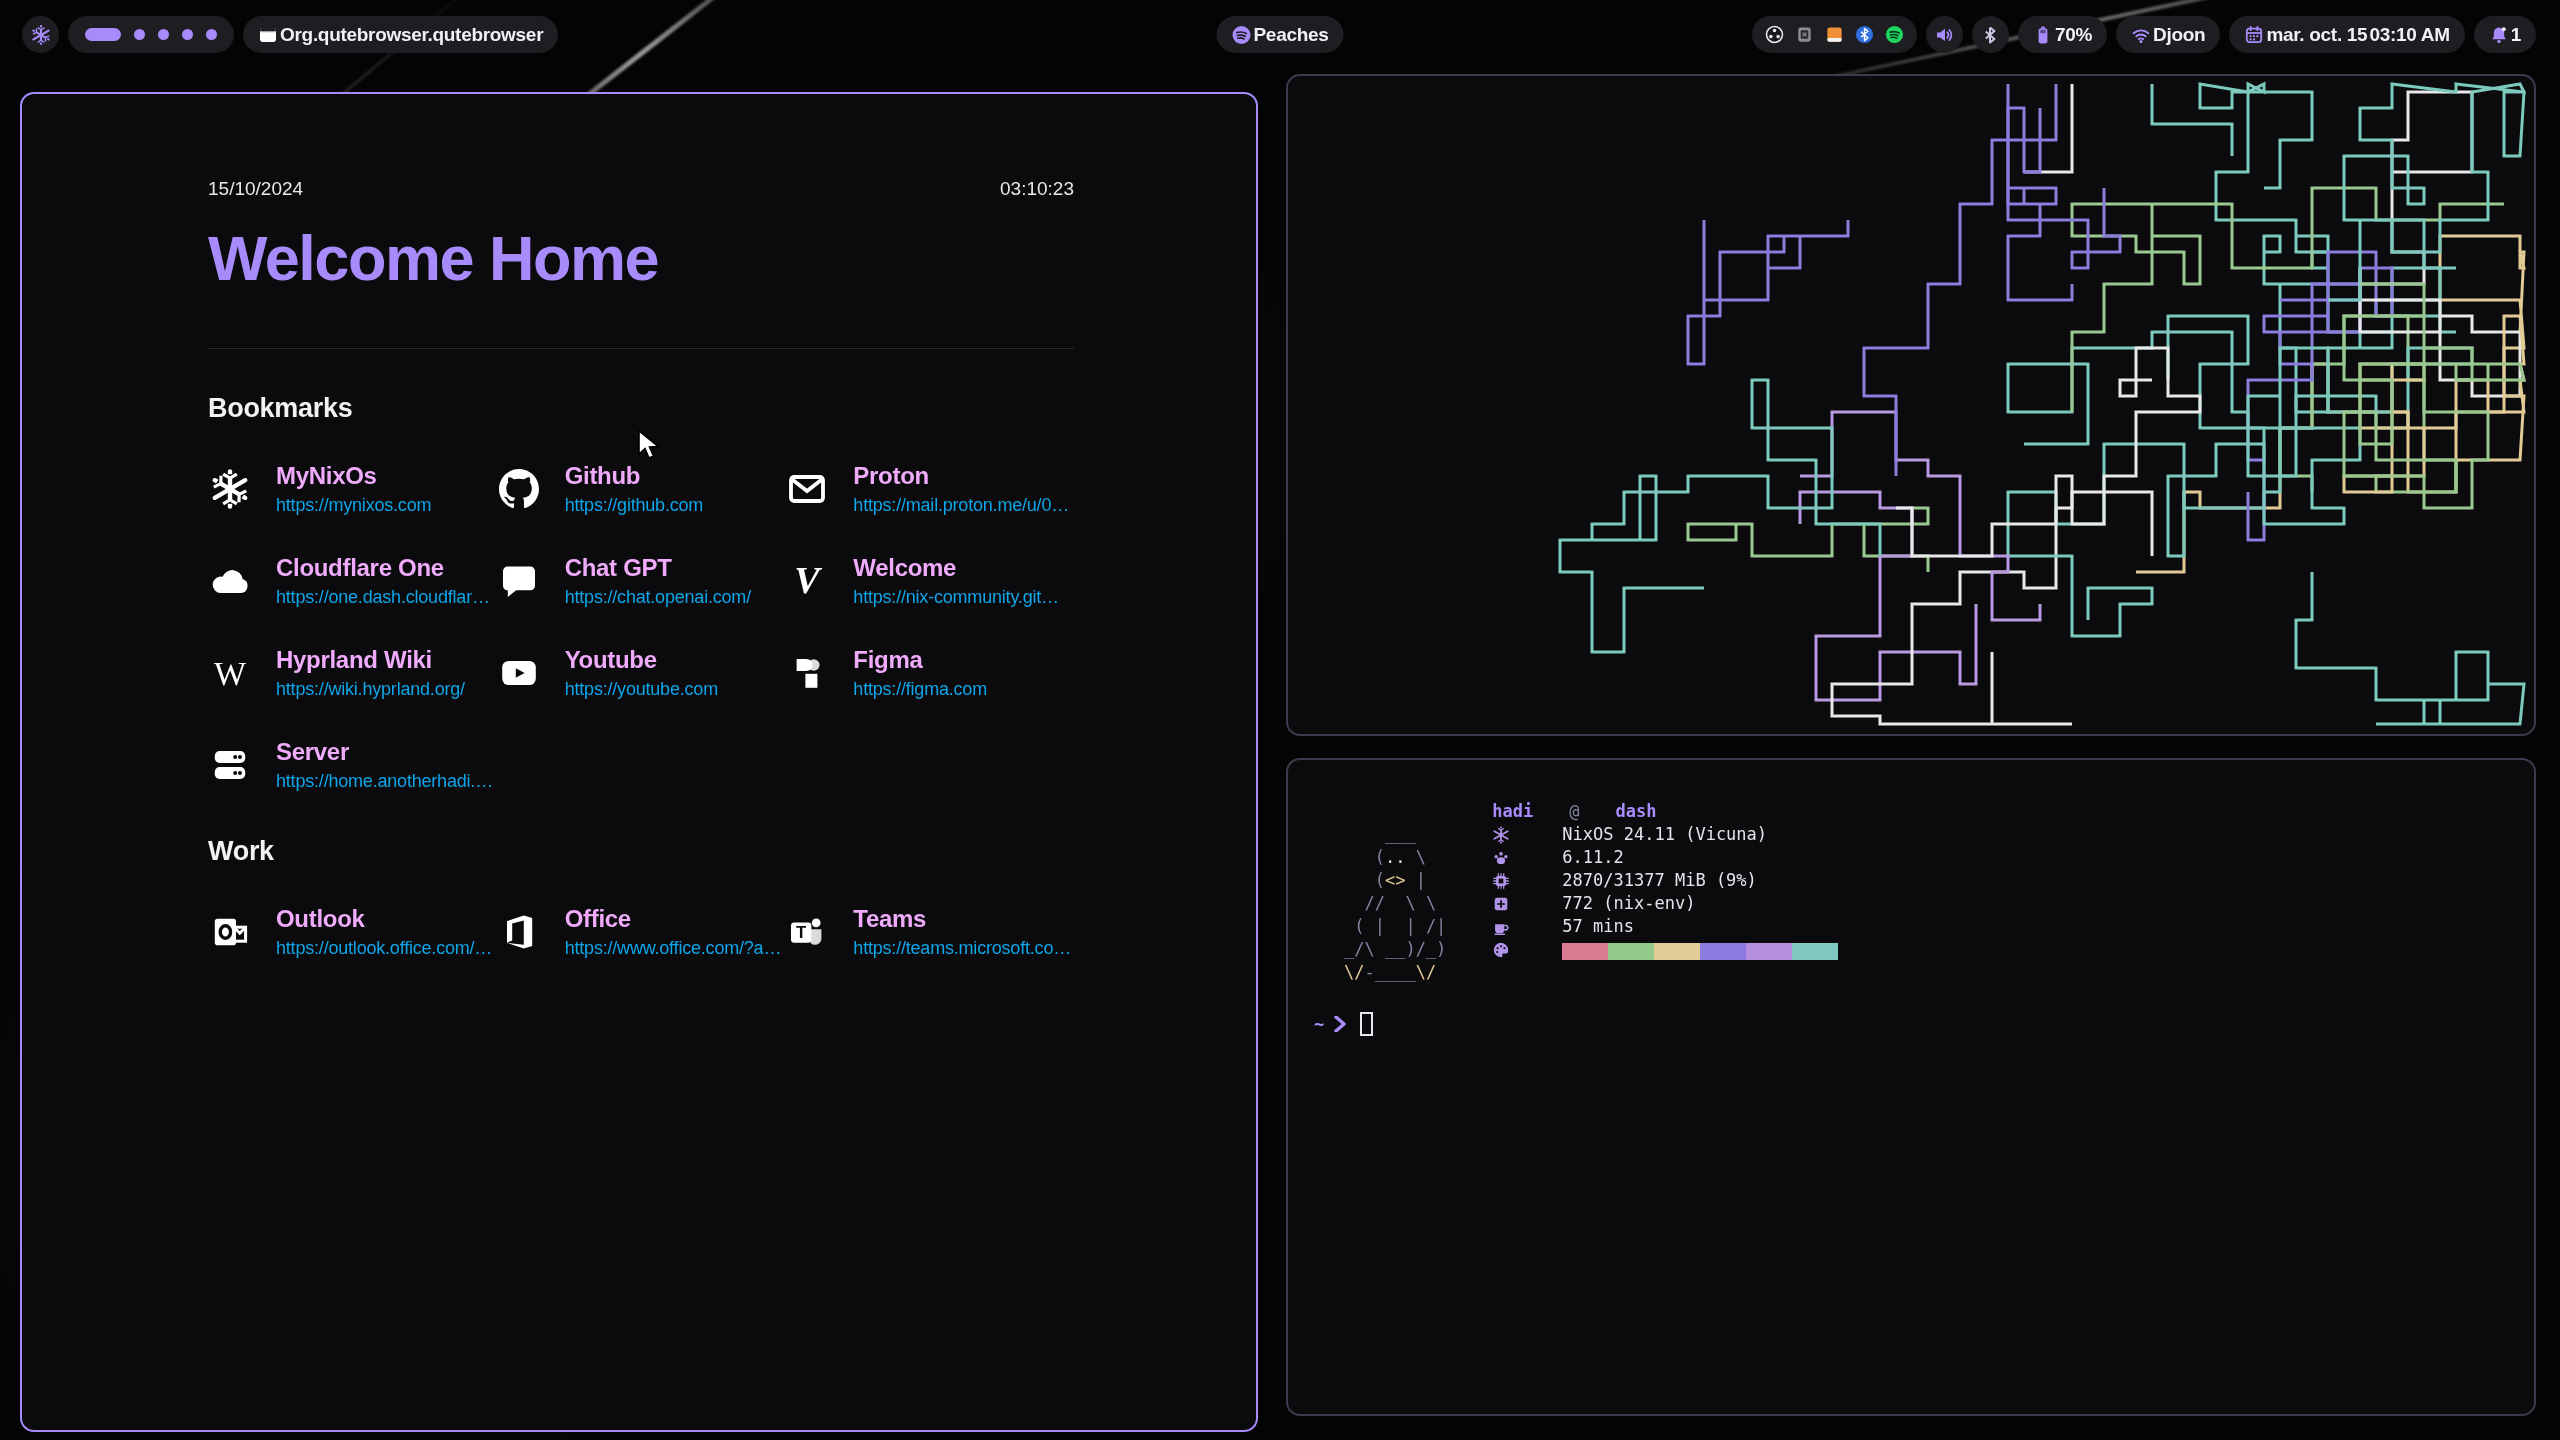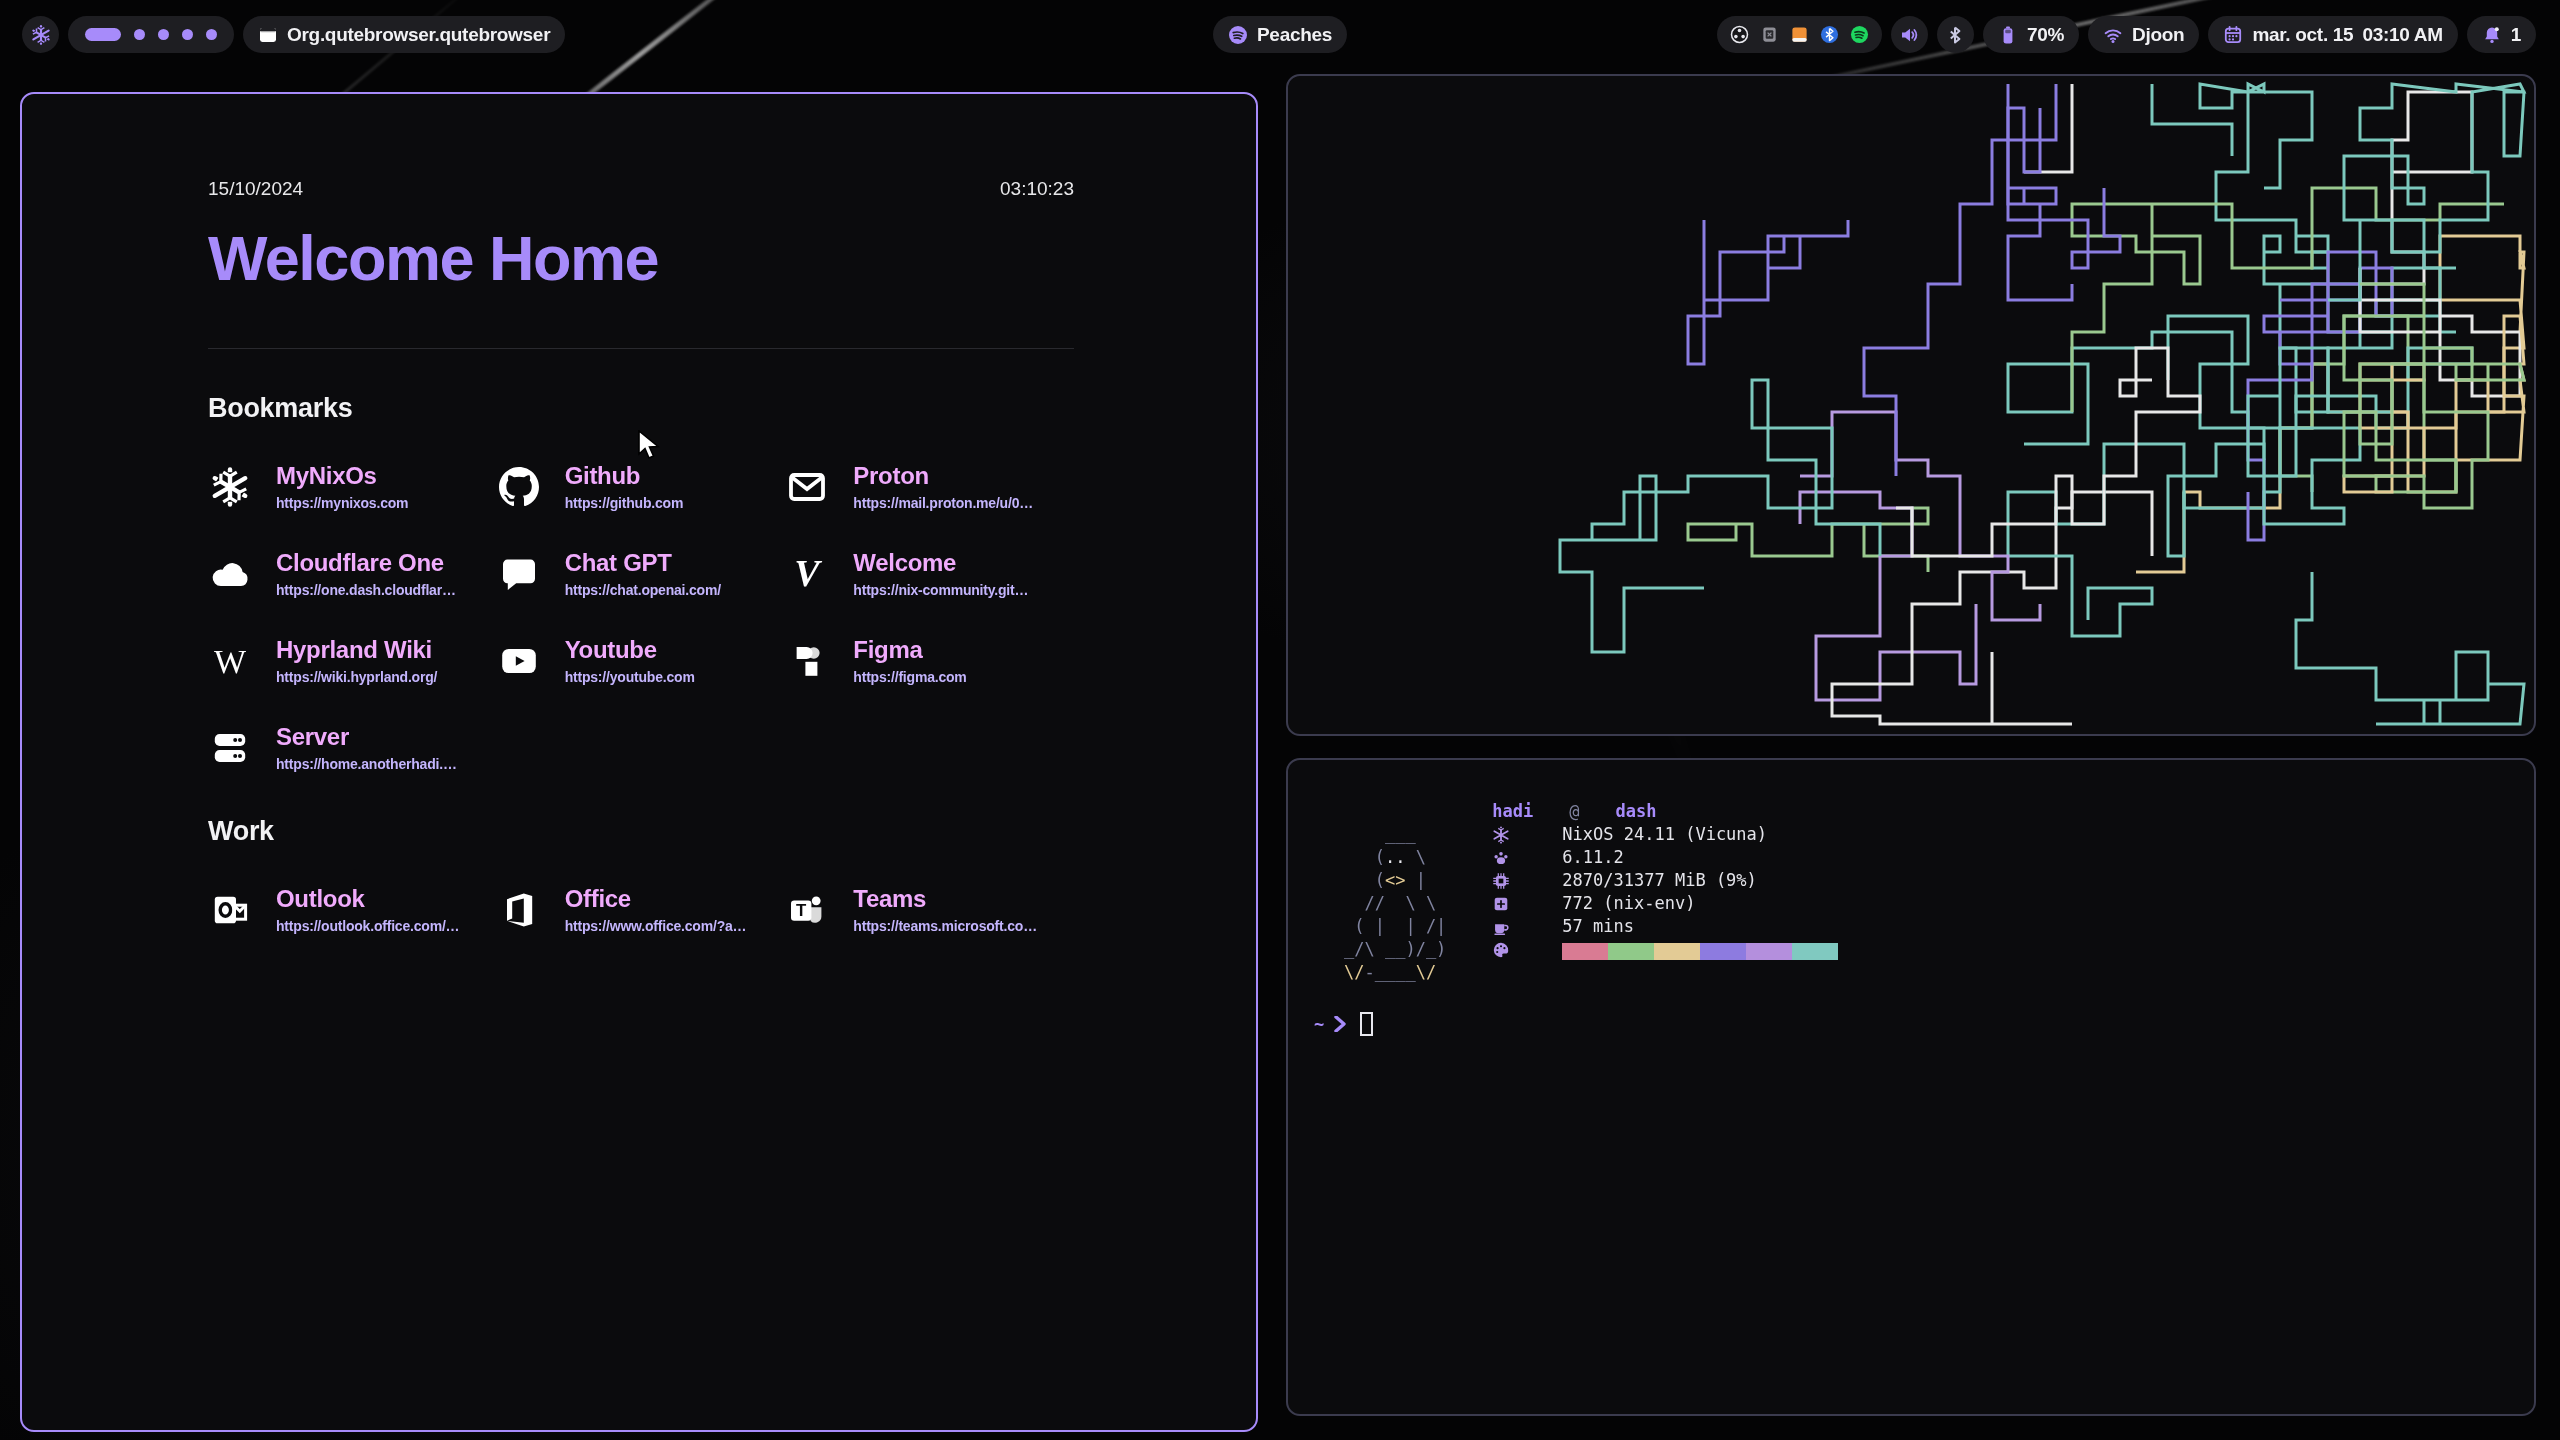--- a/index.html
+++ b/index.html
@@ -17,21 +17,21 @@
   .s5 { width:700px; height:10px; left:1250px; top:520px; transform:rotate(70deg); opacity:.06; filter:blur(6px);}
   .s6 { width:800px; height:14px; left:300px; top:1100px; transform:rotate(-20deg); opacity:.05; filter:blur(8px);}
   .s7 { width:600px; height:6px; left:2000px; top:1250px; transform:rotate(25deg); opacity:.07; filter:blur(4px);}
 
   
   .bar { position:absolute; left:0; right:0; top:16px; height:38px; z-index:40; }
   .bar-left { position:absolute; left:22px; top:0; display:flex; gap:9px; align-items:center; }
   .bar-center { position:absolute; left:50%; top:0; transform:translateX(-50%); display:flex; }
   .bar-right { position:absolute; right:24px; top:0; display:flex; gap:9px; align-items:center; }
   .pill { height:37px; background:#1e1e22; border-radius:19px; display:flex; align-items:center;
-          gap:9px; padding:0 15px; color:#f1f1f4; font-size:19px; font-weight:bold; letter-spacing:-.3px; }
+          gap:2px; padding:0 15px; color:#f1f1f4; font-size:19px; font-weight:bold; letter-spacing:-.3px; }
   .pill.icon-only { width:37px; padding:0; justify-content:center; }
   .pill .ic { display:inline-flex; width:20px; height:20px; }
   .pill .ic svg { width:100%; height:100%; }
   .accent { color:#a78bfa; }
   .ws { display:flex; align-items:center; gap:13px; padding:0 17px; }
   .ws-dot { width:11px; height:11px; border-radius:50%; background:#a78bfa; }
   .ws-dot.active { width:36px; height:13px; border-radius:8px; }
   .tray { gap:11px; padding:0 13px; }
   .tray .ic { width:19px; height:19px; }
 
@@ -47,21 +47,21 @@
   .sp { padding:84px 182px 0 186px; }
   .sp-toprow { display:flex; justify-content:space-between; color:#e8e8ea; font-size:19px; }
   .sp-title { margin-top:22px; font-size:63px; font-weight:800; letter-spacing:-1.5px; color:#a78bfa; }
   .sp-divider { margin-top:54px; height:1px; background:#29292e; }
   .sp-section-h { margin-top:44px; font-size:27px; font-weight:bold; color:#f2f2f4; letter-spacing:-.3px; }
   .bm-grid { margin-top:38px; display:grid; grid-template-columns:repeat(3,1fr); row-gap:38px; }
   .bm-item { display:flex; align-items:center; gap:24px; cursor:pointer; }
   .bm-ico { width:44px; height:44px; flex:none; display:flex; align-items:center; justify-content:center; color:#fff; }
   .bm-ico svg { width:40px; height:40px; }
   .bm-name { font-size:24px; font-weight:600; color:#f0abfc; letter-spacing:-.3px; }
-  .bm-url { margin-top:5px; font-size:14px; color:#c4b5fd; letter-spacing:-.2px;font-weight:bold; }
+  .bm-url { margin-top:5px; font-size:18px; color:#0ea5e9; letter-spacing:-.2px; }
 
   
   .term { font-family:"DejaVu Sans Mono", monospace; font-size:17px; line-height:23px; color:#c8c8d0; }
   .fetch-wrap { padding:40px 0 0 56px; display:flex; gap:46px; }
   .art { white-space:pre; margin-top:23px; }
   .c-gray { color:#8084a0; }
   .c-white { color:#e8e8ee; }
   .c-yellow { color:#e3cb95; }
   .c-purple { color:#a78bfa; font-weight:bold; }
   .info-line { display:flex; align-items:center; height:23px;gap:36px; }

